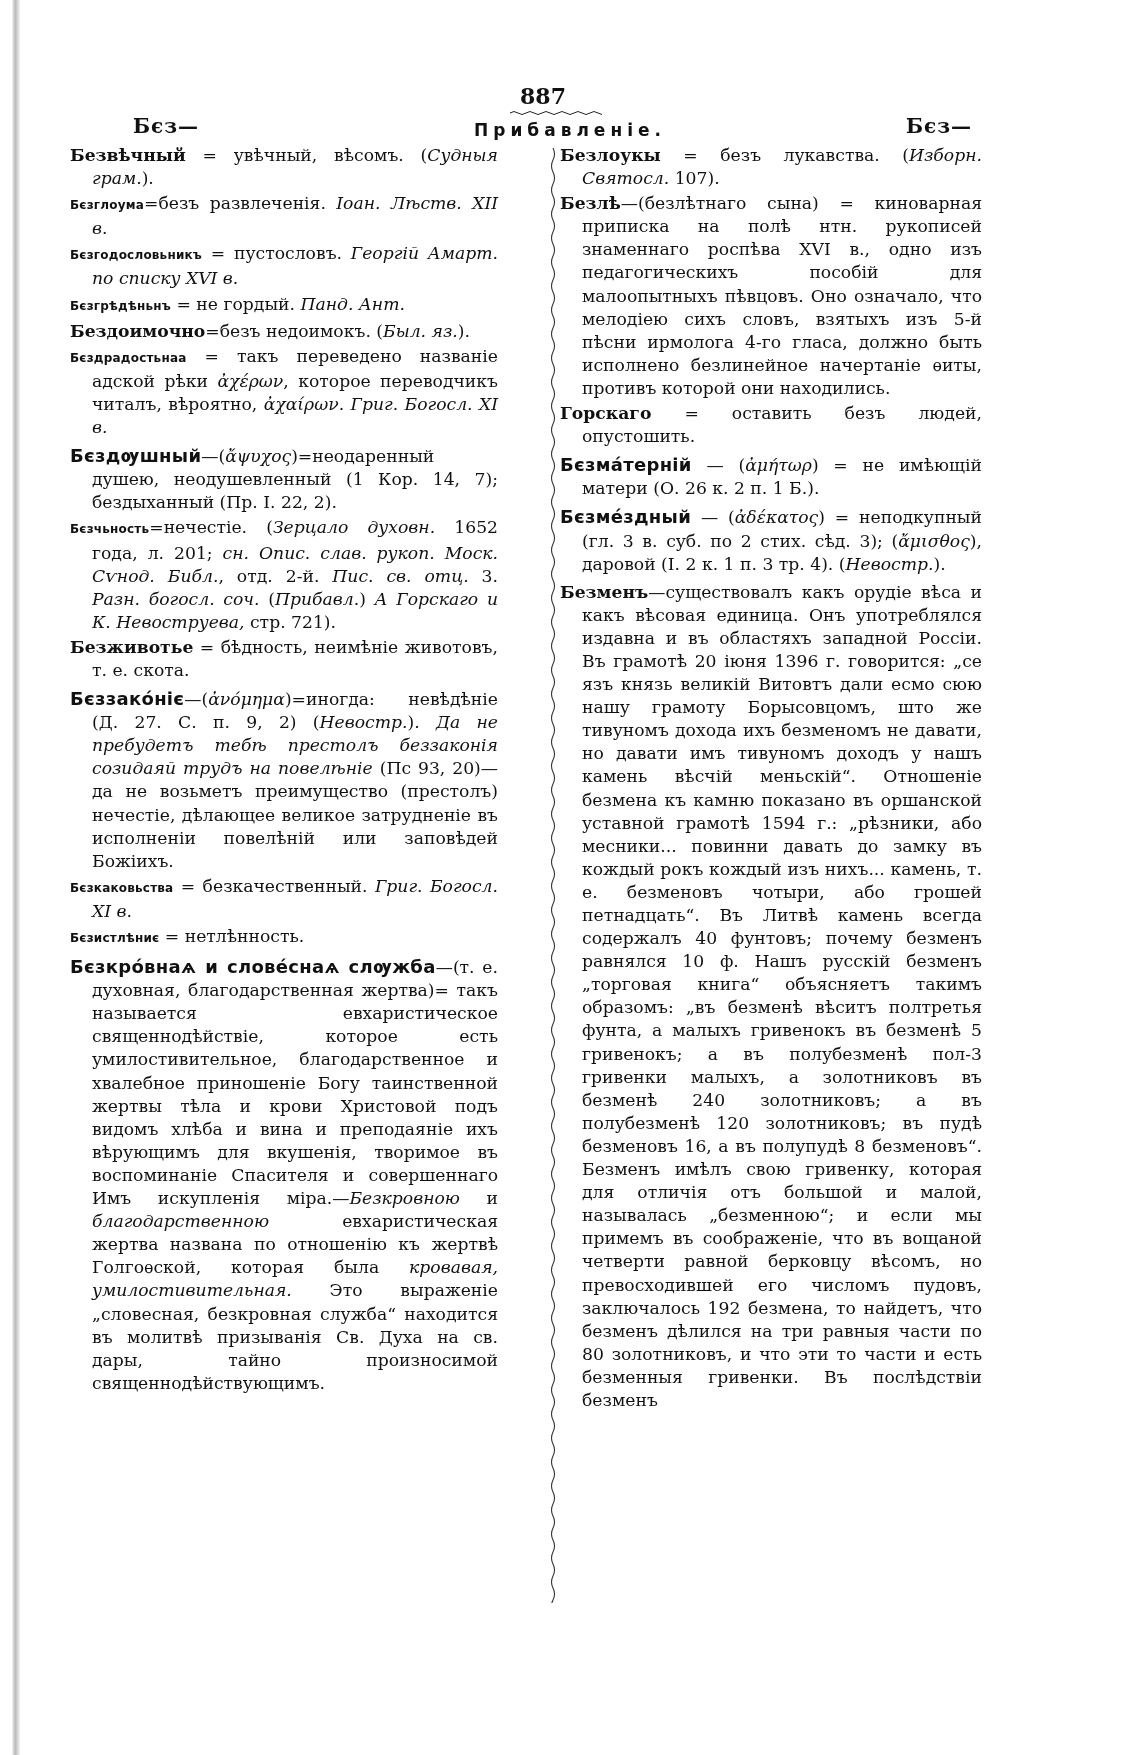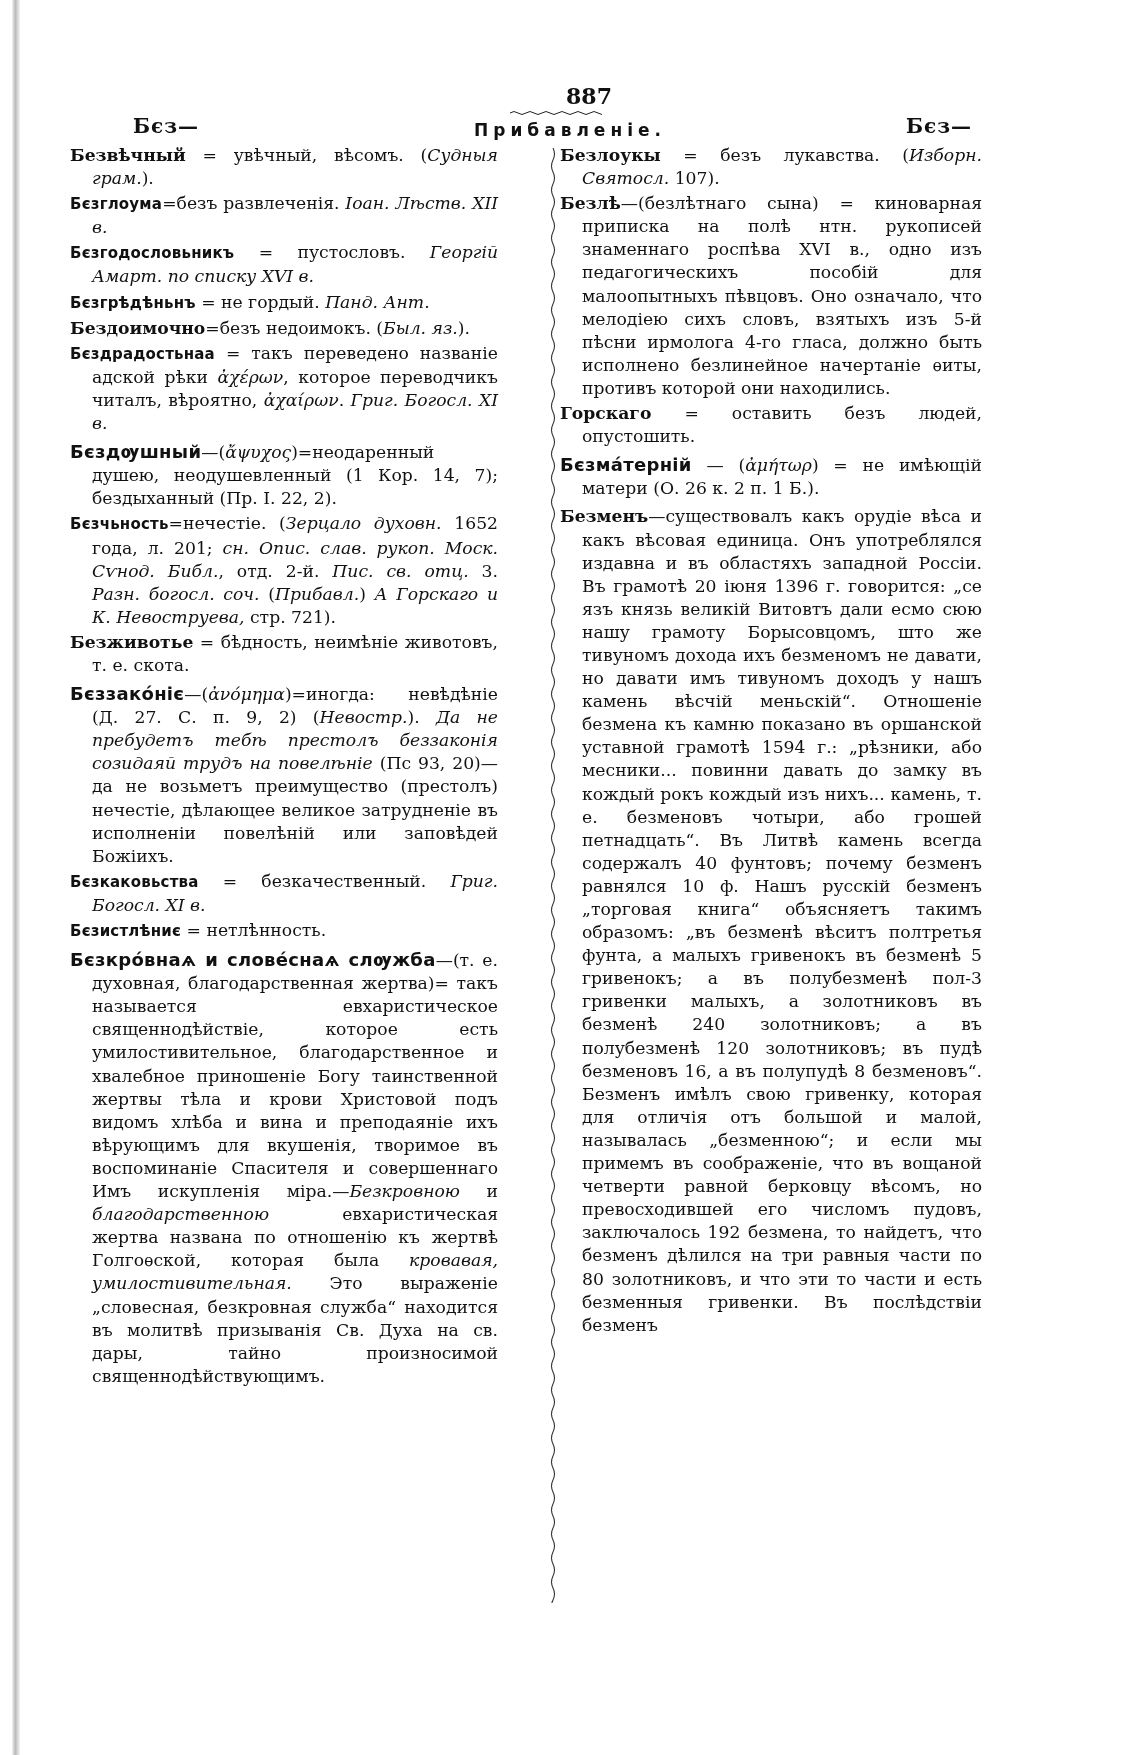--- a/index.html
+++ b/index.html
@@ -6,21 +6,21 @@
   body {
     width: 1132px; height: 1755px; position: relative; overflow: hidden;
     font-family: "DejaVu Serif", "Liberation Serif", serif;
     color: #111111;
   }
   .binding {
     position: absolute; left: 12px; top: 0; width: 8px; height: 1755px;
     background: linear-gradient(to right, #f2f2f2, #b9b9b9 40%, #d6d6d6 70%, #f4f4f4);
   }
   .page-number {
-    position: absolute; left: 543px; top: 84px; width: 92px; text-align: center;
+    position: absolute; left: 497px; top: 84px; width: 92px; text-align: center;
     font-size: 22px; font-weight: bold; line-height: 24px;
   }
   .page-number-rule {
     position: absolute; left: 510px; top: 110px; width: 92px; height: 6px;
   }
   .running-head-left, .running-head-right {
     position: absolute; top: 114px; font-size: 20px; font-weight: bold; letter-spacing: 1px;
   }
   .running-head-left { left: 133px; }
   .running-head-right { left: 906px; }
@@ -35,21 +35,21 @@
   .col-left { left: 70px; width: 428px; }
   .col-right { left: 560px; width: 422px; }
   .divider {
     position: absolute; left: 549px; top: 148px; width: 8px; height: 1455px;
   }
   .entry {
     margin: 0 0 2px 0; padding-left: 22px; text-indent: -22px;
   }
   .entry.gap { margin-top: 5px; }
   .head { font-weight: bold; }
-  .head.slav { font-family: "DejaVu Sans", "Liberation Sans", sans-serif; font-size: 15px; letter-spacing: 0.2px; }
+  .head.slav { font-family: "DejaVu Sans", "Liberation Sans", sans-serif; font-size: 12px; letter-spacing: 0.2px; }
   .head.slav-big { font-family: "DejaVu Sans", "Liberation Sans", sans-serif; font-size: 18px; letter-spacing: 0.3px; }
   .it { font-style: italic; }
   .gr { font-style: italic; font-family: "DejaVu Serif", serif; }
 </style>
 </head>
 <body>
 
 <div class="binding"></div>
 
 <div class="page-number">887</div>
@@ -79,14 +79,15 @@
 
 <svg class="divider" viewBox="0 0 8 1455" preserveAspectRatio="none">
   <path id="wavy" fill="none" stroke="#333" stroke-width="1.1" d="M4 0 Q 7 6 4 12 Q 1 18 4 24 Q 7 30 4 36 Q 1 42 4 48 Q 7 54 4 60 Q 1 66 4 72 Q 7 78 4 84 Q 1 90 4 96 Q 7 102 4 108 Q 1 114 4 120 Q 7 126 4 132 Q 1 138 4 144 Q 7 150 4 156 Q 1 162 4 168 Q 7 174 4 180 Q 1 186 4 192 Q 7 198 4 204 Q 1 210 4 216 Q 7 222 4 228 Q 1 234 4 240 Q 7 246 4 252 Q 1 258 4 264 Q 7 270 4 276 Q 1 282 4 288 Q 7 294 4 300 Q 1 306 4 312 Q 7 318 4 324 Q 1 330 4 336 Q 7 342 4 348 Q 1 354 4 360 Q 7 366 4 372 Q 1 378 4 384 Q 7 390 4 396 Q 1 402 4 408 Q 7 414 4 420 Q 1 426 4 432 Q 7 438 4 444 Q 1 450 4 456 Q 7 462 4 468 Q 1 474 4 480 Q 7 486 4 492 Q 1 498 4 504 Q 7 510 4 516 Q 1 522 4 528 Q 7 534 4 540 Q 1 546 4 552 Q 7 558 4 564 Q 1 570 4 576 Q 7 582 4 588 Q 1 594 4 600 Q 7 606 4 612 Q 1 618 4 624 Q 7 630 4 636 Q 1 642 4 648 Q 7 654 4 660 Q 1 666 4 672 Q 7 678 4 684 Q 1 690 4 696 Q 7 702 4 708 Q 1 714 4 720 Q 7 726 4 732 Q 1 738 4 744 Q 7 750 4 756 Q 1 762 4 768 Q 7 774 4 780 Q 1 786 4 792 Q 7 798 4 804 Q 1 810 4 816 Q 7 822 4 828 Q 1 834 4 840 Q 7 846 4 852 Q 1 858 4 864 Q 7 870 4 876 Q 1 882 4 888 Q 7 894 4 900 Q 1 906 4 912 Q 7 918 4 924 Q 1 930 4 936 Q 7 942 4 948 Q 1 954 4 960 Q 7 966 4 972 Q 1 978 4 984 Q 7 990 4 996 Q 1 1002 4 1008 Q 7 1014 4 1020 Q 1 1026 4 1032 Q 7 1038 4 1044 Q 1 1050 4 1056 Q 7 1062 4 1068 Q 1 1074 4 1080 Q 7 1086 4 1092 Q 1 1098 4 1104 Q 7 1110 4 1116 Q 1 1122 4 1128 Q 7 1134 4 1140 Q 1 1146 4 1152 Q 7 1158 4 1164 Q 1 1170 4 1176 Q 7 1182 4 1188 Q 1 1194 4 1200 Q 7 1206 4 1212 Q 1 1218 4 1224 Q 7 1230 4 1236 Q 1 1242 4 1248 Q 7 1254 4 1260 Q 1 1266 4 1272 Q 7 1278 4 1284 Q 1 1290 4 1296 Q 7 1302 4 1308 Q 1 1314 4 1320 Q 7 1326 4 1332 Q 1 1338 4 1344 Q 7 1350 4 1356 Q 1 1362 4 1368 Q 7 1374 4 1380 Q 1 1386 4 1392 Q 7 1398 4 1404 Q 1 1410 4 1416 Q 7 1422 4 1428 Q 1 1434 4 1440 Q 7 1446 4 1452 Q 1 1458 4 1464"></path>
 </svg>
 
 <div class="column col-right">
     <p class="entry"><span class="head">Безлоукы</span><span> = безъ лукавства. (</span><span class="it">Изборн. Святосл.</span><span> 107).</span></p>
     <p class="entry"><span class="head">Безлѣ</span><span>—(безлѣтнаго сына) = киноварная приписка на полѣ нтн. рукописей знаменнаго роспѣва XVI в., одно изъ педагогическихъ пособій для малоопытныхъ пѣвцовъ. Оно означало, что мелодіею сихъ словъ, взятыхъ изъ 5-й пѣсни ирмолога 4-го гласа, должно быть исполнено безлинейное начертаніе ѳиты, противъ которой они находились.</span></p>
     <p class="entry"><span class="head">Горскаго</span><span> = оставить безъ людей, опустошить.</span></p>
     <p class="entry gap"><span class="head slav-big">Бєзмáтерній</span><span> — (</span><span class="gr">ἀμήτωρ</span><span>) = не имѣющій матери (О. 26 к. 2 п. 1 Б.).</span></p>
+    <p class="entry gap"><span class="head slav-big">Бєзмéздный</span><span> — (</span><span class="gr">ἀδέκατος</span><span>) = неподкупный (гл. 3 в. суб. по 2 стих. сѣд. 3); (</span><span class="gr">ἄμισθος</span><span>), даровой (I. 2 к. 1 п. 3 тр. 4). (</span><span class="it">Невостр.</span><span>).</span></p>
     <p class="entry gap"><span class="head">Безменъ</span><span>—существовалъ какъ орудіе вѣса и какъ вѣсовая единица. Онъ употреблялся издавна и въ областяхъ западной Россіи. Въ грамотѣ 20 іюня 1396 г. говорится: „се язъ князь великій Витовтъ дали есмо сюю нашу грамоту Борысовцомъ, што же тивуномъ дохода ихъ безменомъ не давати, но давати имъ тивуномъ доходъ у нашъ камень вѣсчій меньскій“. Отношеніе безмена къ камню показано въ оршанской уставной грамотѣ 1594 г.: „рѣзники, або месники... повинни давать до замку въ кождый рокъ кождый изъ нихъ... камень, т. е. безменовъ чотыри, або грошей петнадцать“. Въ Литвѣ камень всегда содержалъ 40 фунтовъ; почему безменъ равнялся 10 ф. Нашъ русскій безменъ „торговая книга“ объясняетъ такимъ образомъ: „въ безменѣ вѣситъ полтретья фунта, а малыхъ гривенокъ въ безменѣ 5 гривенокъ; а въ полубезменѣ пол-3 гривенки малыхъ, а золотниковъ въ безменѣ 240 золотниковъ; а въ полубезменѣ 120 золотниковъ; въ пудѣ безменовъ 16, а въ полупудѣ 8 безменовъ“. Безменъ имѣлъ свою гривенку, которая для отличія отъ большой и малой, называлась „безменною“; и если мы примемъ въ соображеніе, что въ вощаной четверти равной берковцу вѣсомъ, но превосходившей его числомъ пудовъ, заключалось 192 безмена, то найдетъ, что безменъ дѣлился на три равныя части по 80 золотниковъ, и что эти то части и есть безменныя гривенки. Въ послѣдствіи безменъ</span></p>
   </div>
 
 </body></html>

